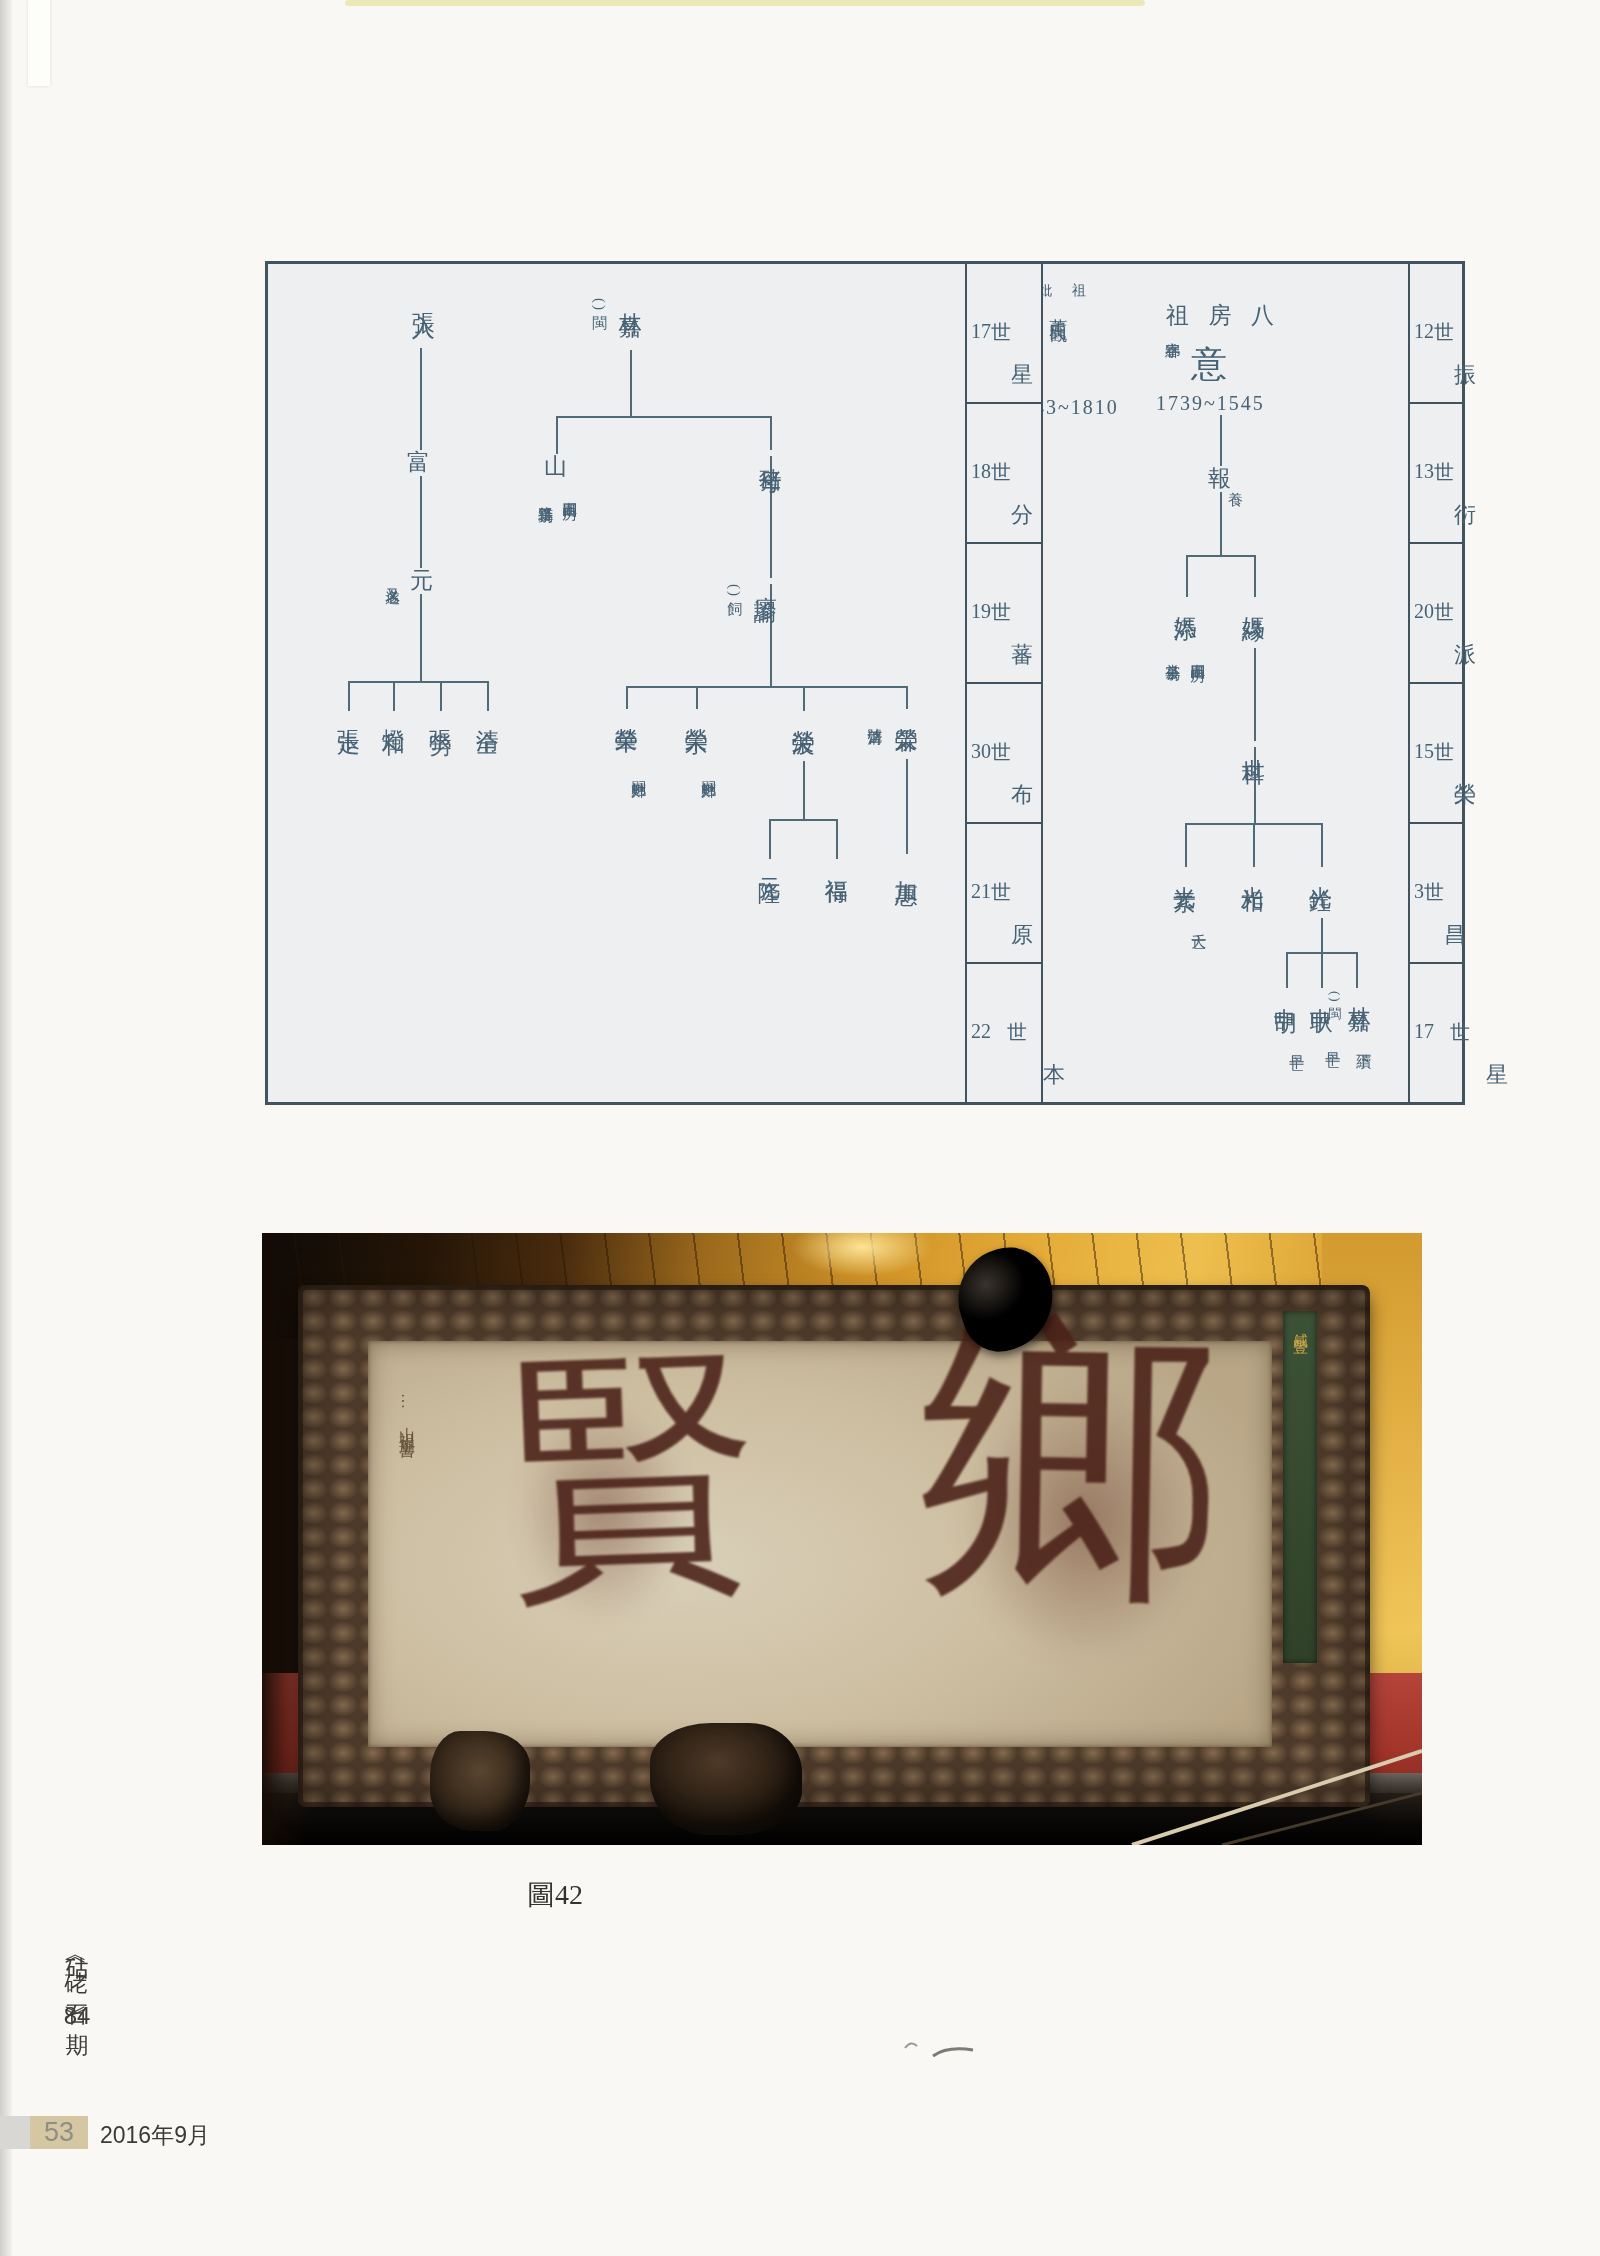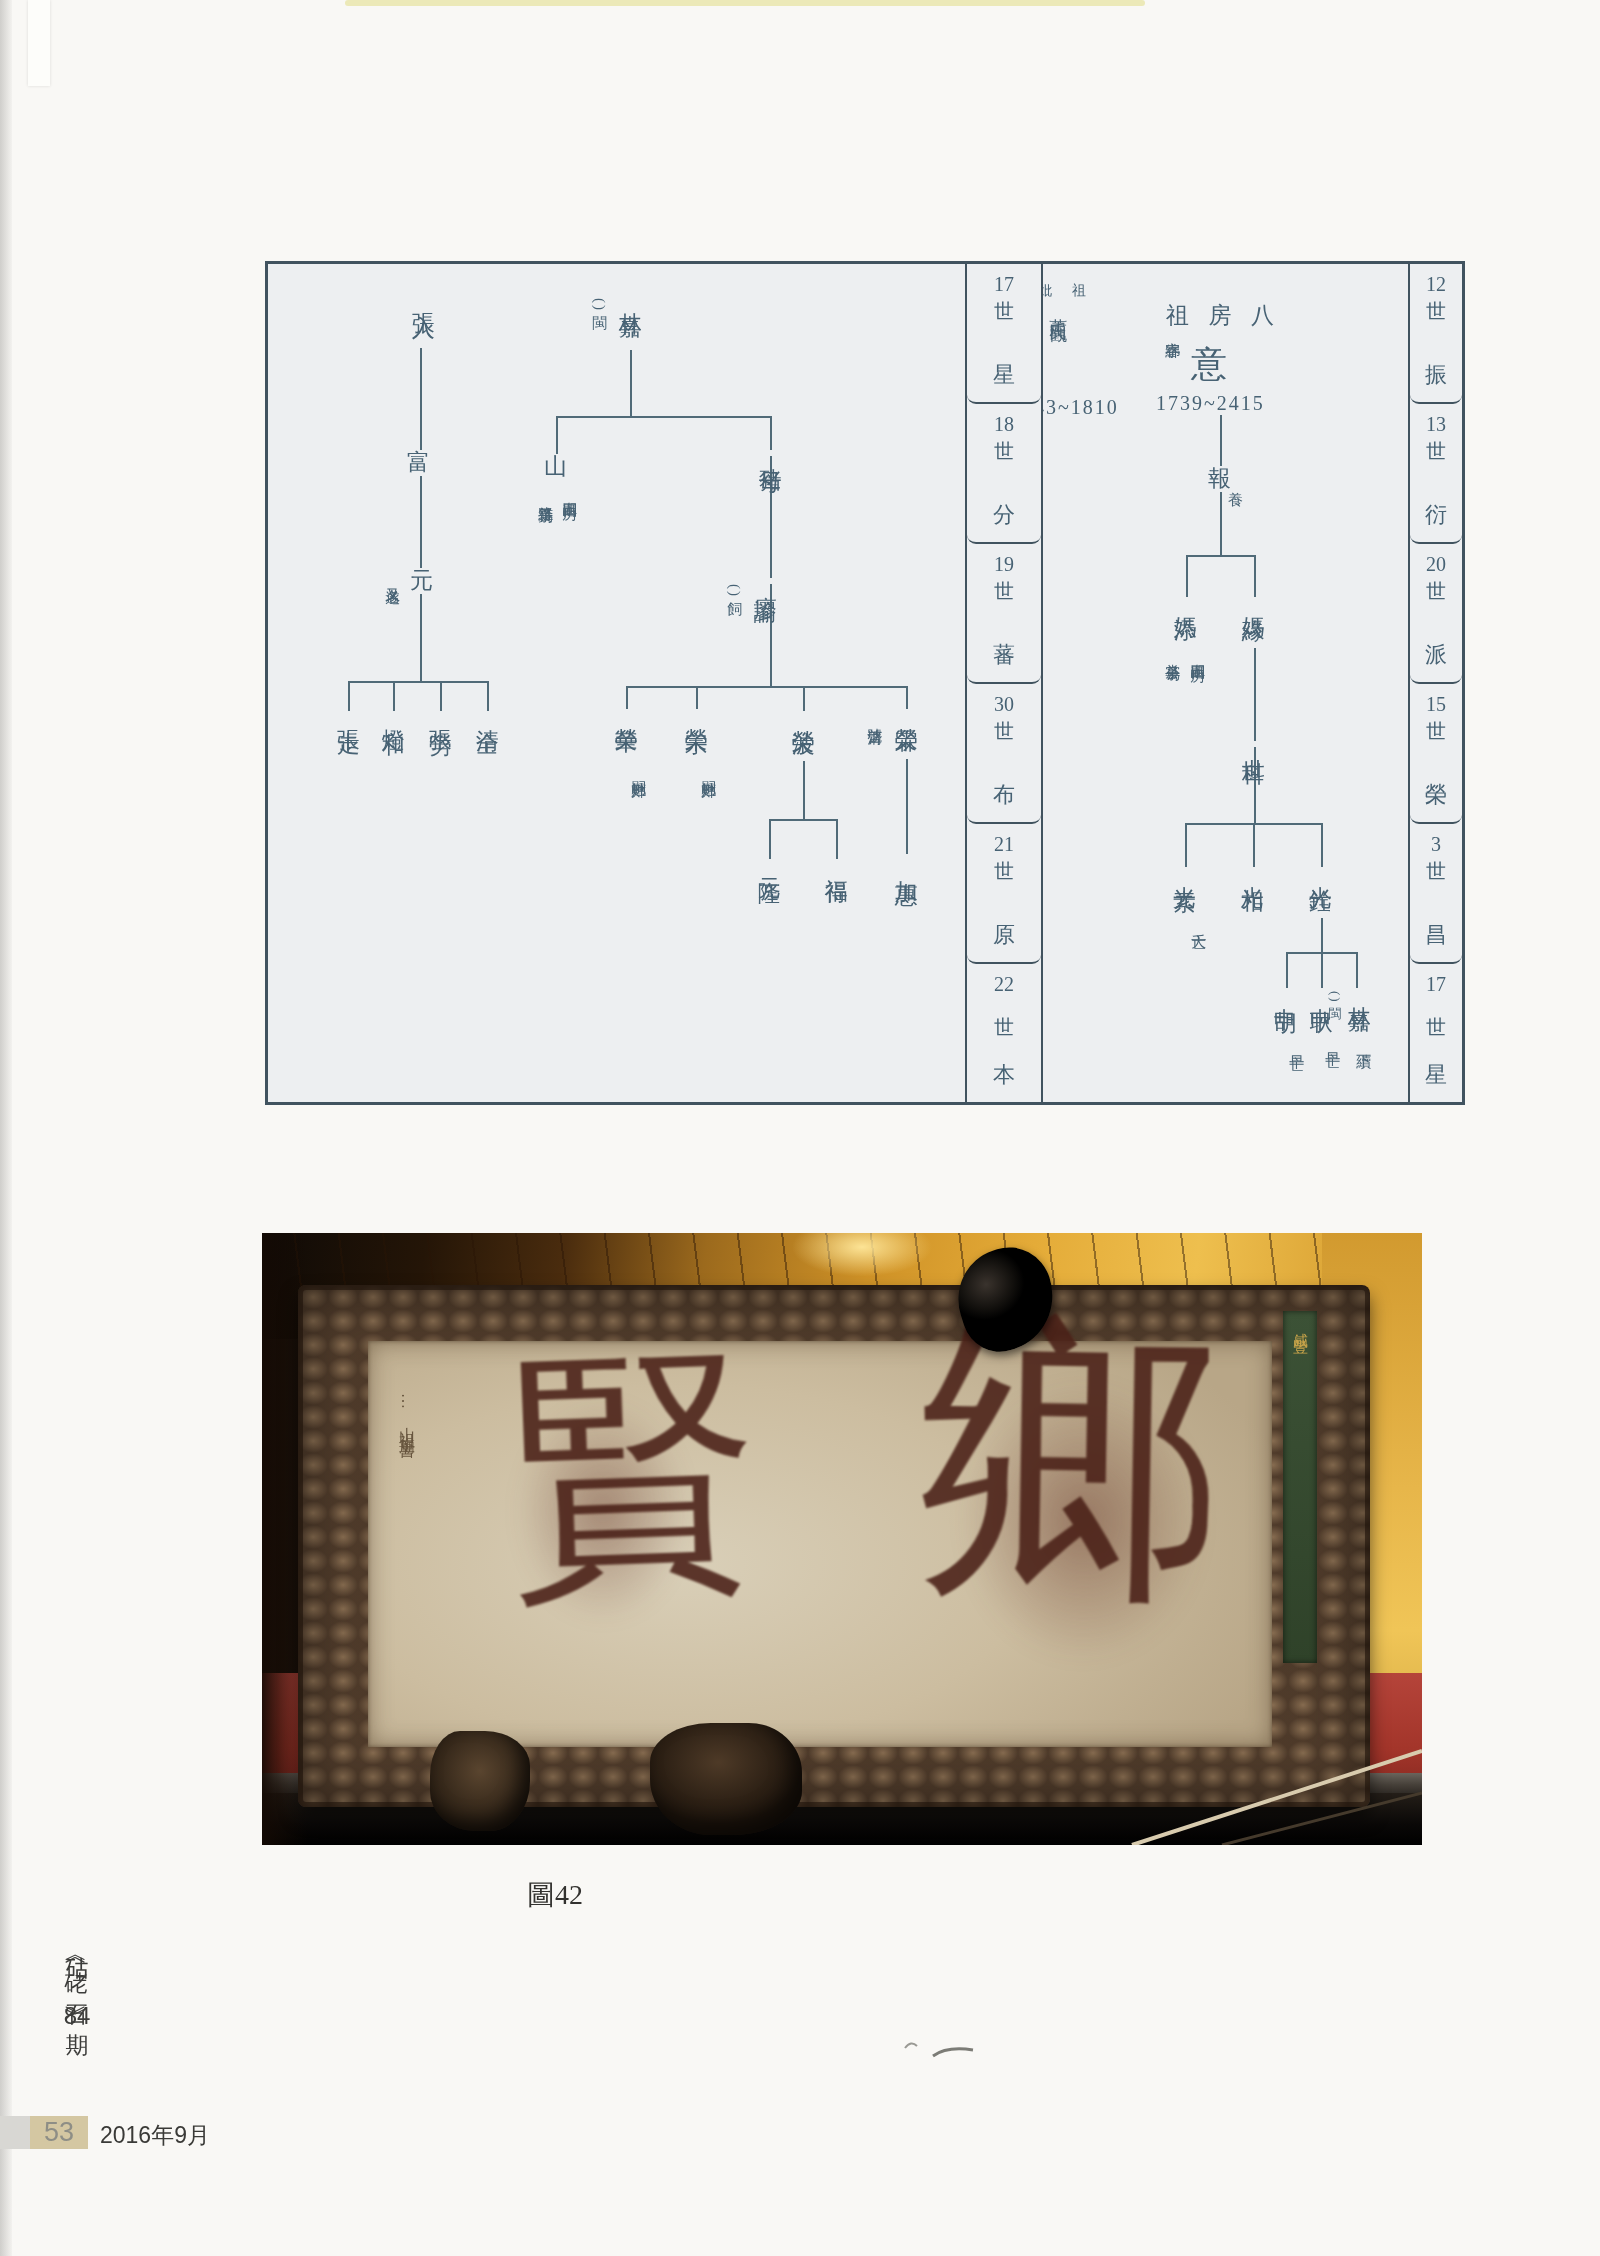--- a/index.html
+++ b/index.html
@@ -22,22 +22,22 @@
   .big{font-size:36px;}
   .vl,.hl{position:absolute;background:#506a78;z-index:1;}
   .vl{width:2px;} .hl{height:2px;}
   .dates{position:absolute;font-size:20px;letter-spacing:2px;color:#476274;z-index:2;background:#edeff1;}
   .rtl{position:absolute;display:flex;flex-direction:row-reverse;justify-content:space-between;
         color:#476274;z-index:2;}
   .gcol{position:absolute;top:0;height:100%;box-sizing:border-box;display:flex;flex-direction:column;
         background:#edeff1;z-index:3;}
   .gcol.mid{border-left:2px solid #41535f;border-right:2px solid #41535f;}
   .gcol.rgt{border-left:2px solid #41535f;}
-  .gcell{flex:1;border-bottom:2px solid #41535f;display:flex;flex-direction:column;align-items:center;
-        padding:9px 16px 12px;box-sizing:border-box;color:#476274;border-radius:9px;}
+  .gcell{flex:1;border-bottom:2px solid #41535f;display:flex;flex-direction:row;align-items:center;
+        padding:9px 4px 12px;box-sizing:border-box;color:#476274;}
   .gcell:last-child{border-bottom:none;gap:16px;}
   .gnum{font-size:20px;} .gshi{font-size:20px;margin-top:2px;} .gname{font-size:22px;margin-top:auto;}
   
   .cap{position:absolute;display:flex;font-size:28px;color:#33322f;}
   .cap .gap41{width:46px;} .cap .gap42{width:40px;}
   .journal{position:absolute;left:55px;top:1948px;width:44px;display:flex;flex-direction:column;
         align-items:center;color:#3c3c3a;font-family:"Liberation Sans","DejaVu Sans",sans-serif;}
   .journal .jt{writing-mode:vertical-rl;text-orientation:mixed;font-size:23px;letter-spacing:5px;}
   .journal .num{font-size:24px;margin-top:6px;} .journal .unit{font-size:23px;}
   .page-num-tab{position:absolute;left:0;top:2116px;width:30px;height:33px;background:#d8d7d3;}
@@ -172,21 +172,21 @@
     <span class="node v" style="left:555px;top:596px">福得</span>
     <span class="node v" style="left:625px;top:598px">加惠</span>
 
     <div class="rtl" style="left:898px;top:36px;width:108px;font-size:23px">
       <span>八</span>
       <span>房</span>
       <span>祖</span>
     </div>
     <span class="node big" style="left:923px;top:80px">意</span>
     <span class="node v sm" style="left:896px;top:66px">字綿春</span>
-    <span class="dates" style="left:888px;top:128px">1739~2415</span>
+    <span class="dates" style="left:888px;top:128px">1739~1545</span>
     <div class="rtl" style="left:770px;top:18px;width:48px;font-size:14px">
       <span>祖</span>
       <span>妣</span>
     </div>
     <span class="node v" style="left:780px;top:40px;font-size:18px">蕭氏觀</span>
     <span class="dates" style="left:742px;top:132px">1743~1810</span>
     <span class="node" style="left:940px;top:202px">報</span>
     <span class="node sm" style="left:960px;top:228px">養</span>
     <span class="node v" style="left:904px;top:334px">媽添</span>
     <span class="node v sm" style="left:921px;top:388px">出嗣四房</span>

